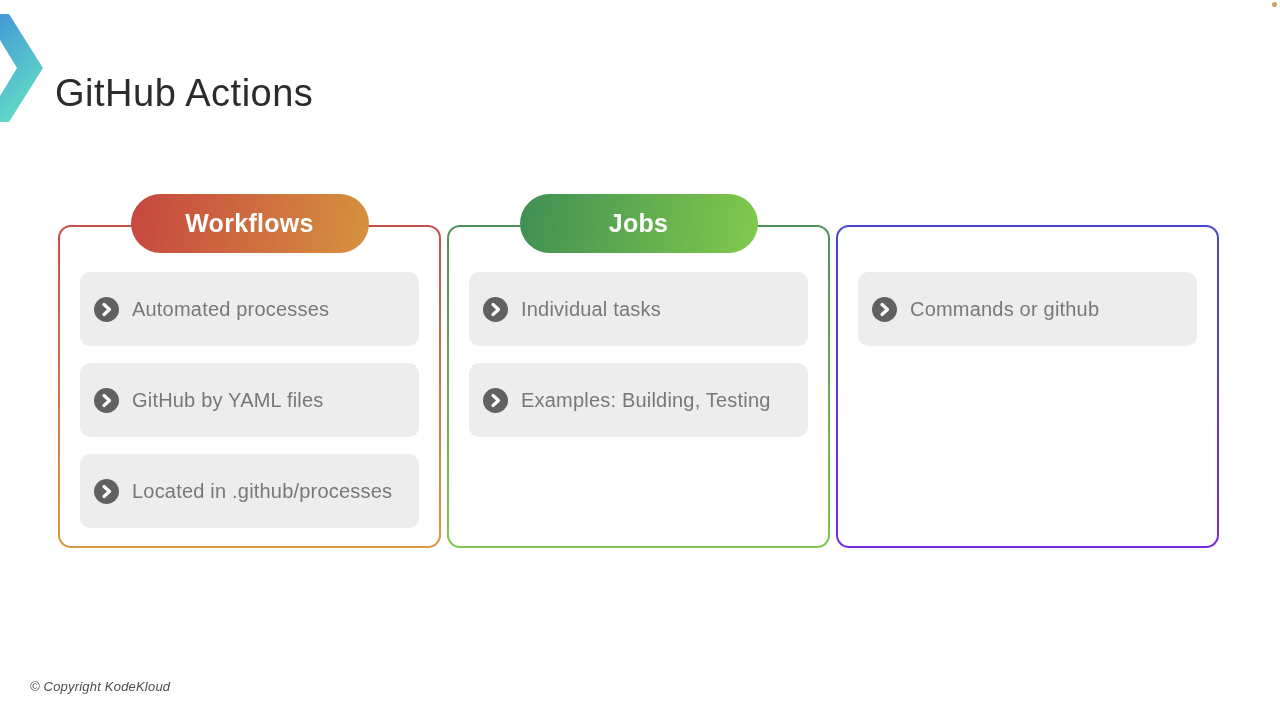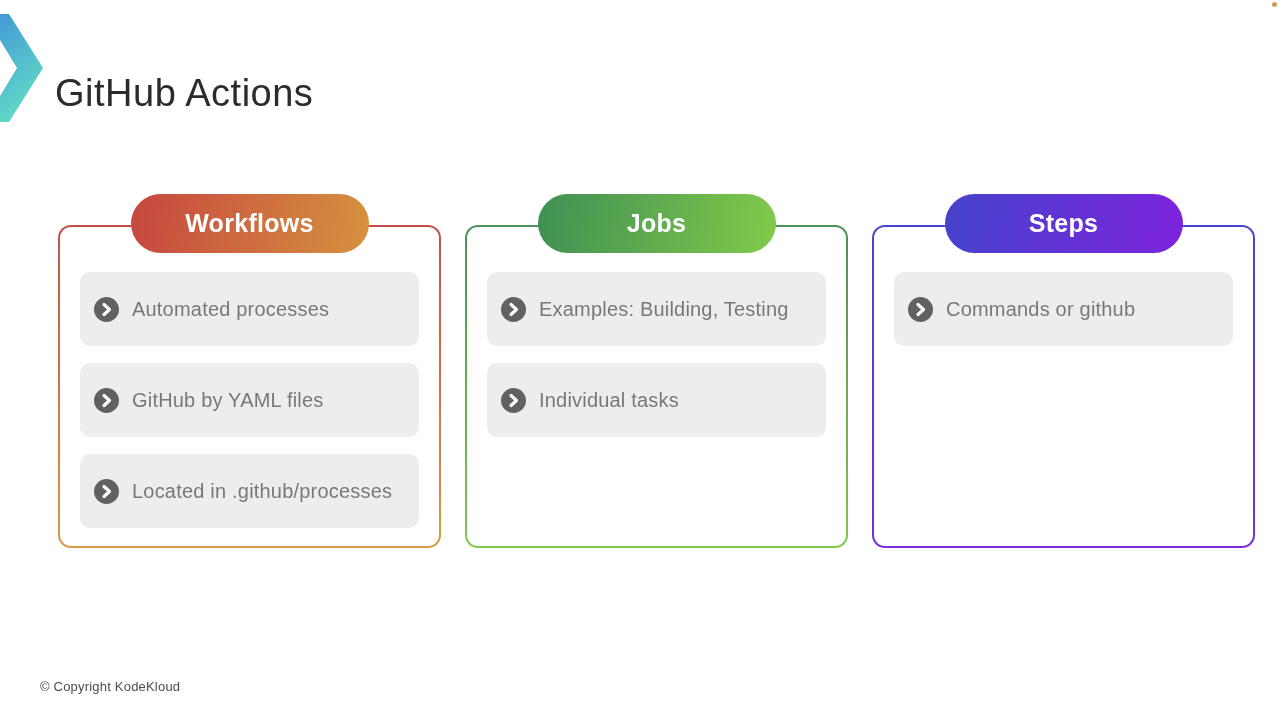--- a/index.html
+++ b/index.html
@@ -43,21 +43,21 @@
     background: #cf9e63;
   }
 
   
   .columns {
     position: absolute;
     left: 58px;
     top: 194px;
     width: 1167px;
     display: flex;
-    gap: 24px;
+    gap: 6px;
   }
   .column {
     position: relative;
     width: 383px;
     flex: 0 0 383px;
   }
   .pill {
     position: absolute;
     top: 0;
     left: 50%;
@@ -116,25 +116,26 @@
     margin-left: 13px;
     font-size: 20px;
     color: #787878;
     letter-spacing: 0.2px;
     white-space: nowrap;
   }
 
   
   .footer {
     position: absolute;
-    left: 40px;
+    left: 30px;
     top: 679px;
     font-size: 13px;
     color: #4c4c4c;
     letter-spacing: 0.2px;
+    font-style: italic;
   }
 </style>
 </head>
 <body>
 
 <svg class="logo" viewBox="0 0 44 112" aria-hidden="true">
   <defs>
     <linearGradient id="logoGrad" x1="0" y1="0" x2="0.35" y2="1">
       <stop offset="0" stop-color="#4499d6"></stop>
       <stop offset="1" stop-color="#61dbc6"></stop>
@@ -184,36 +185,35 @@
   <div class="column" style="--p1: #3f8f54; --p2: #82ca4b; --b1: #4c9158; --b2: #7fc94e;">
     <div class="pill">Jobs</div>
     <div class="box">
       <div class="box-inner">
         <div class="item">
           <span class="bullet">
             <svg width="25" height="25" viewBox="0 0 25 25">
                 <polyline points="10,7.5 15.5,12.5 10,17.5" fill="none" stroke="#ffffff" stroke-width="3.2" stroke-linecap="round" stroke-linejoin="round"></polyline>
               </svg>
           </span>
+          <span class="item-label">Individual tasks</span>
+        </div>
+        <div class="item">
+          <span class="bullet">
+            <svg width="25" height="25" viewBox="0 0 25 25">
+                <polyline points="10,7.5 15.5,12.5 10,17.5" fill="none" stroke="#ffffff" stroke-width="3.2" stroke-linecap="round" stroke-linejoin="round"></polyline>
+              </svg>
+          </span>
           <span class="item-label">Examples: Building, Testing</span>
-        </div>
-        <div class="item">
-          <span class="bullet">
-            <svg width="25" height="25" viewBox="0 0 25 25">
-                <polyline points="10,7.5 15.5,12.5 10,17.5" fill="none" stroke="#ffffff" stroke-width="3.2" stroke-linecap="round" stroke-linejoin="round"></polyline>
-              </svg>
-          </span>
-          <span class="item-label">Individual tasks</span>
         </div>
       </div>
     </div>
   </div>
 
   <div class="column" style="--p1: #4543cc; --p2: #7d23dd; --b1: #4846ce; --b2: #7b2cdd;">
-    <div class="pill">Steps</div>
     <div class="box">
       <div class="box-inner">
         <div class="item">
           <span class="bullet">
             <svg width="25" height="25" viewBox="0 0 25 25">
                 <polyline points="10,7.5 15.5,12.5 10,17.5" fill="none" stroke="#ffffff" stroke-width="3.2" stroke-linecap="round" stroke-linejoin="round"></polyline>
               </svg>
           </span>
           <span class="item-label">Commands or github</span>
         </div>

